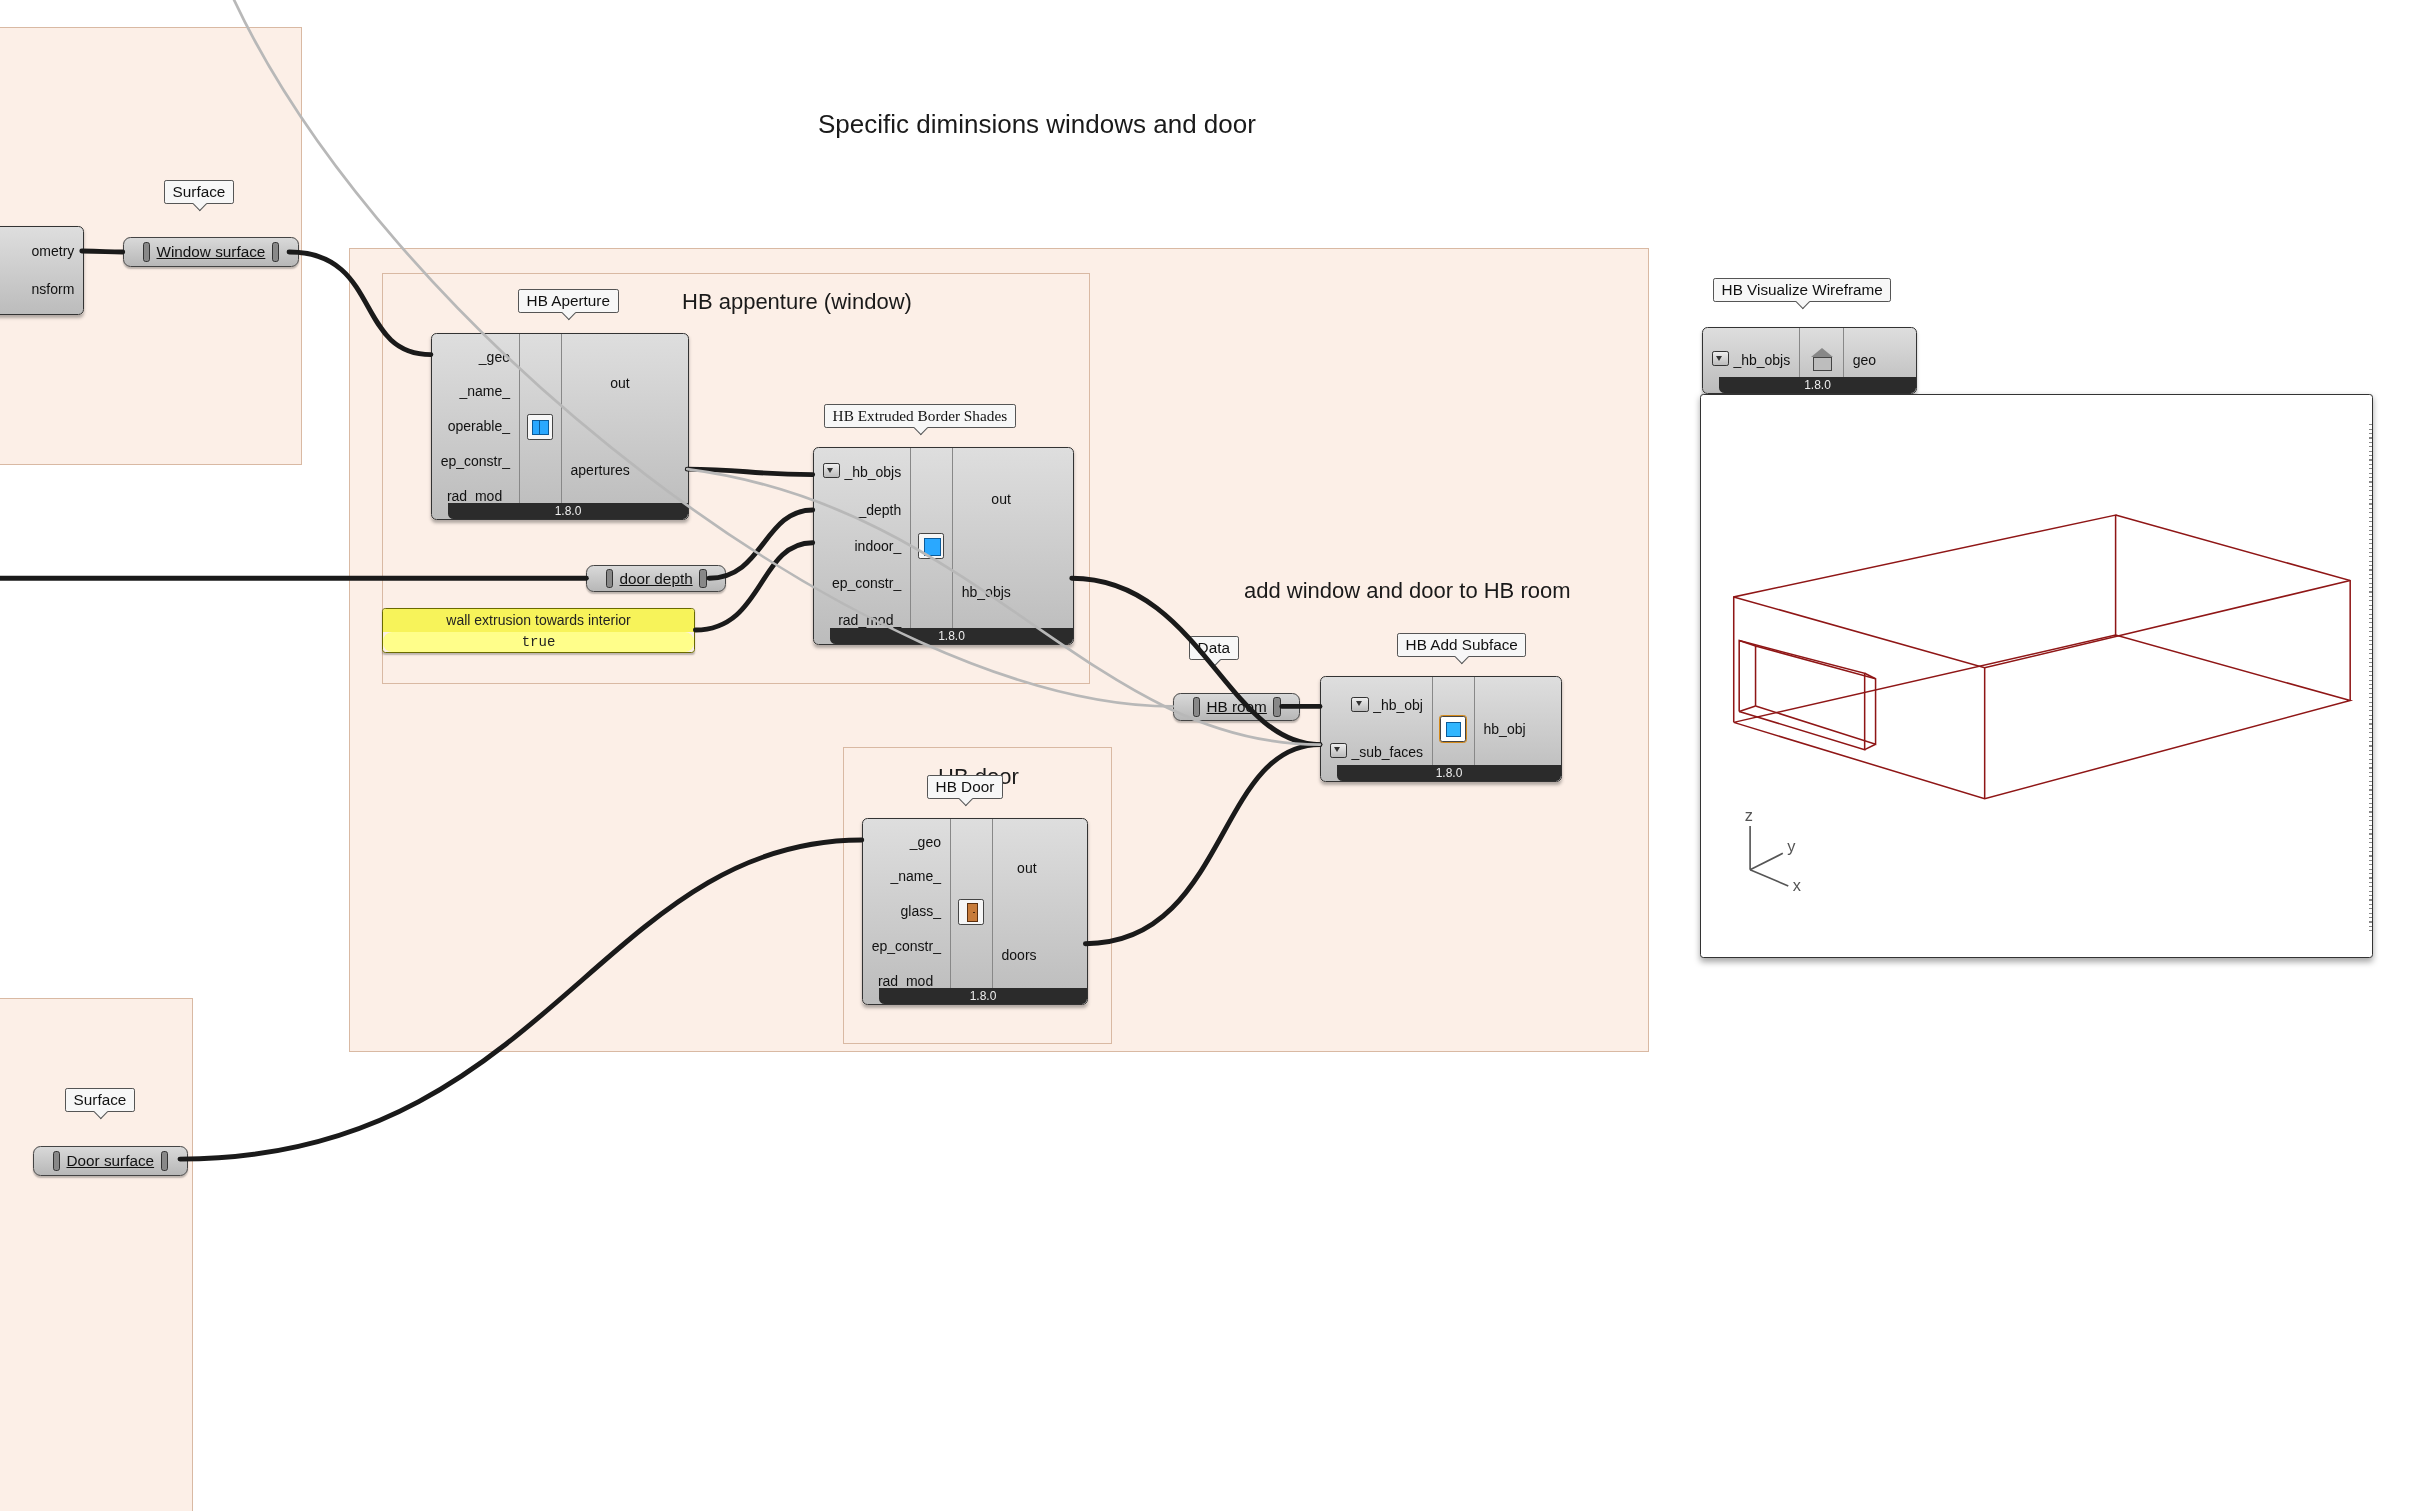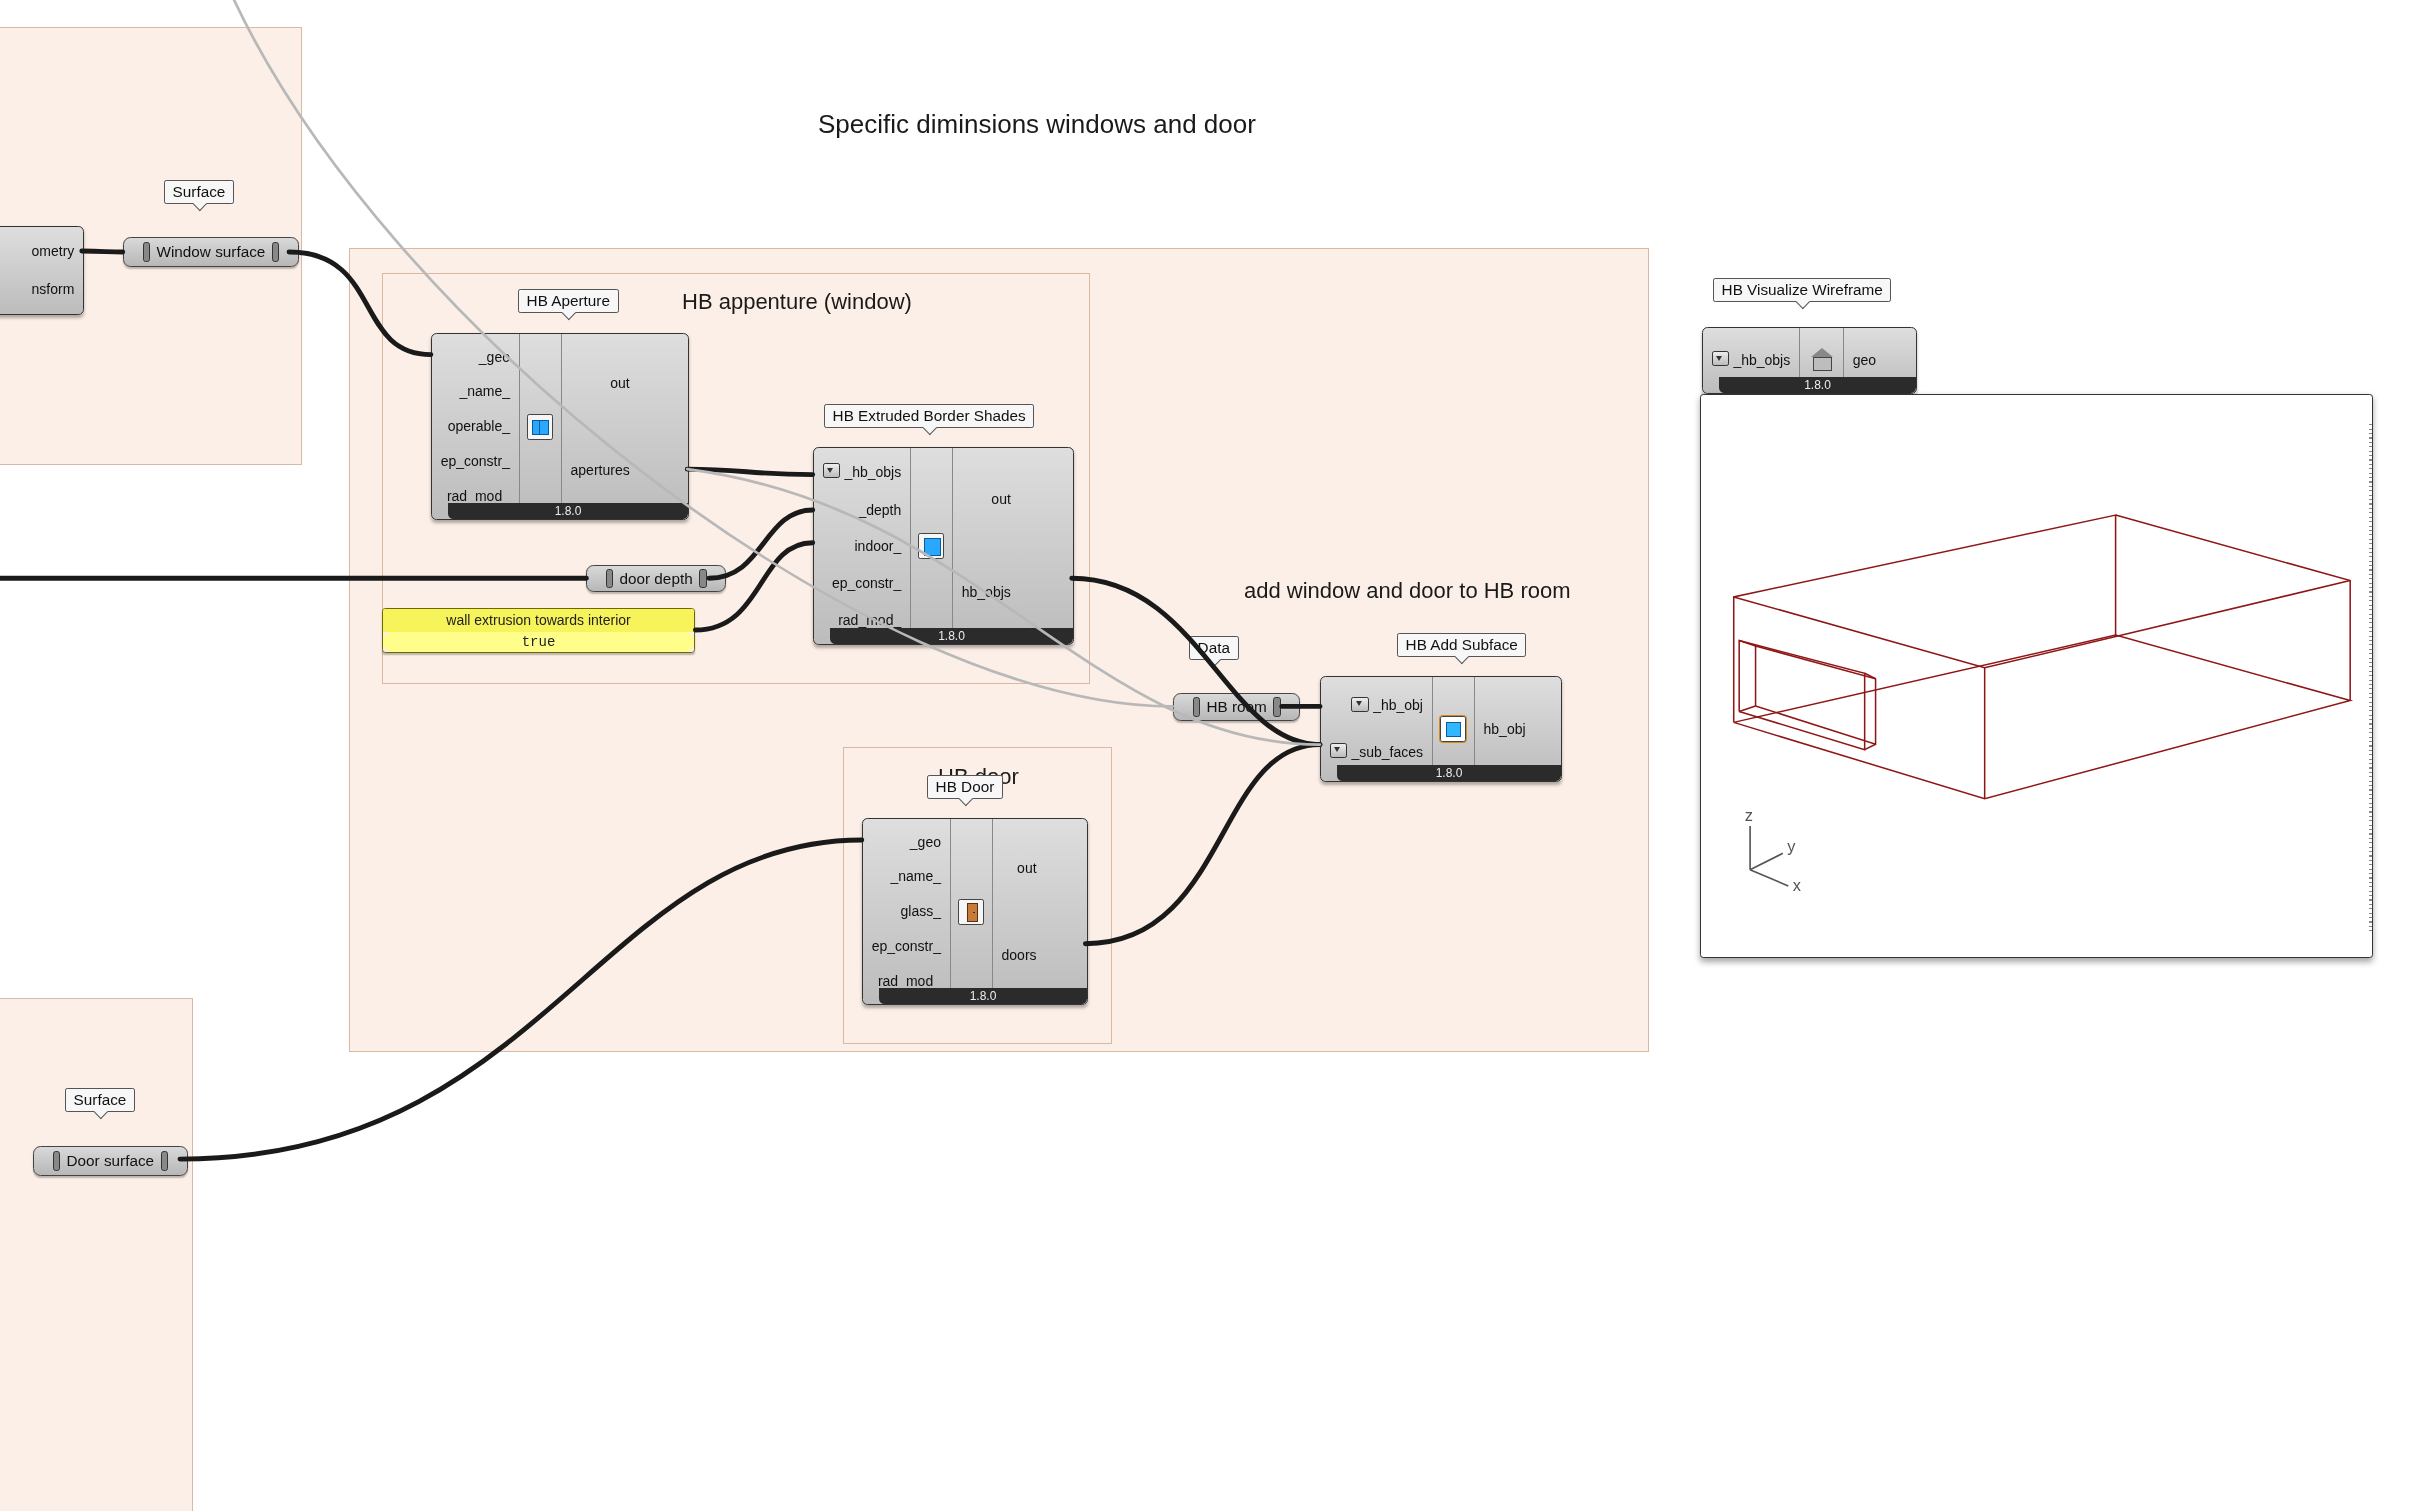--- a/index.html
+++ b/index.html
@@ -62,20 +62,21 @@
     border-radius: 7.6px;
     font-size: 15.3px;
     color: #111;
     display: flex;
     align-items: center;
     justify-content: center;
     padding: 0 12px;
     height: 28px;
     white-space: nowrap;
     box-shadow: 0 1.1px 1.6px rgba(0,0,0,0.25);
+    text-decoration: underline;
   }
   .grip {
     width: 5.5px;
     height: 17.5px;
     border-radius: 2.7px;
     background: #888;
     border: 0.5px solid #333;
     margin: 0 6.5px;
   }
   
@@ -317,21 +318,21 @@
     <div class="col mid">
         <div class="icon aperture"></div>
       </div>
     <div class="col outputs">
       <span class="port">out</span>
       <span class="port">apertures</span>
     </div>
     <div class="comp-footer">1.8.0</div>
   </div>
 
-  <div class="tag" style="left:824px; top:404px;">HB Extruded Border Shades</div>
+  <div class="tag" style="left:824px; top:404px;font-family:Liberation Serif, serif;">HB Extruded Border Shades</div>
   <div class="comp" style="left:813px; top:447px; width:259px; height:196px;">
     <div class="col inputs">
       <div style="display:flex;align-items:center;gap:4.4px;">
         <div class="down"></div>
         <span class="port">_hb_objs</span>
       </div>
       <span class="port">_depth</span>
       <span class="port">indoor_</span>
       <span class="port">ep_constr_</span>
       <span class="port">rad_mod_</span>

